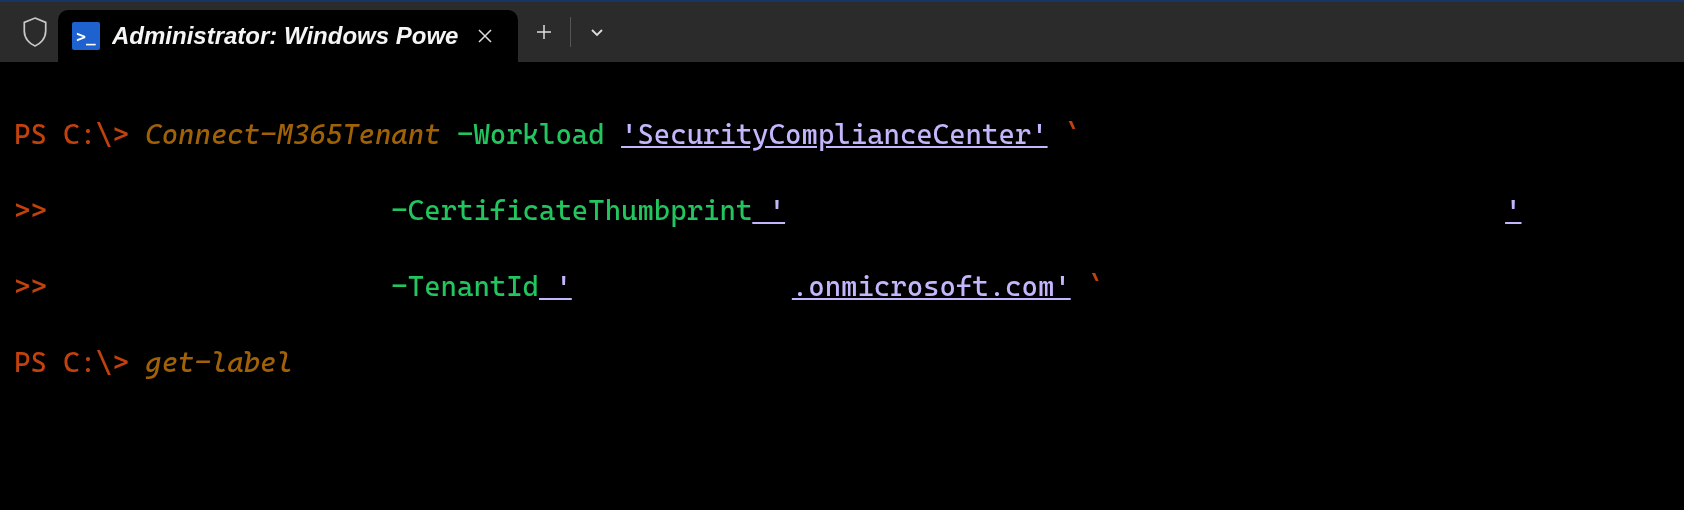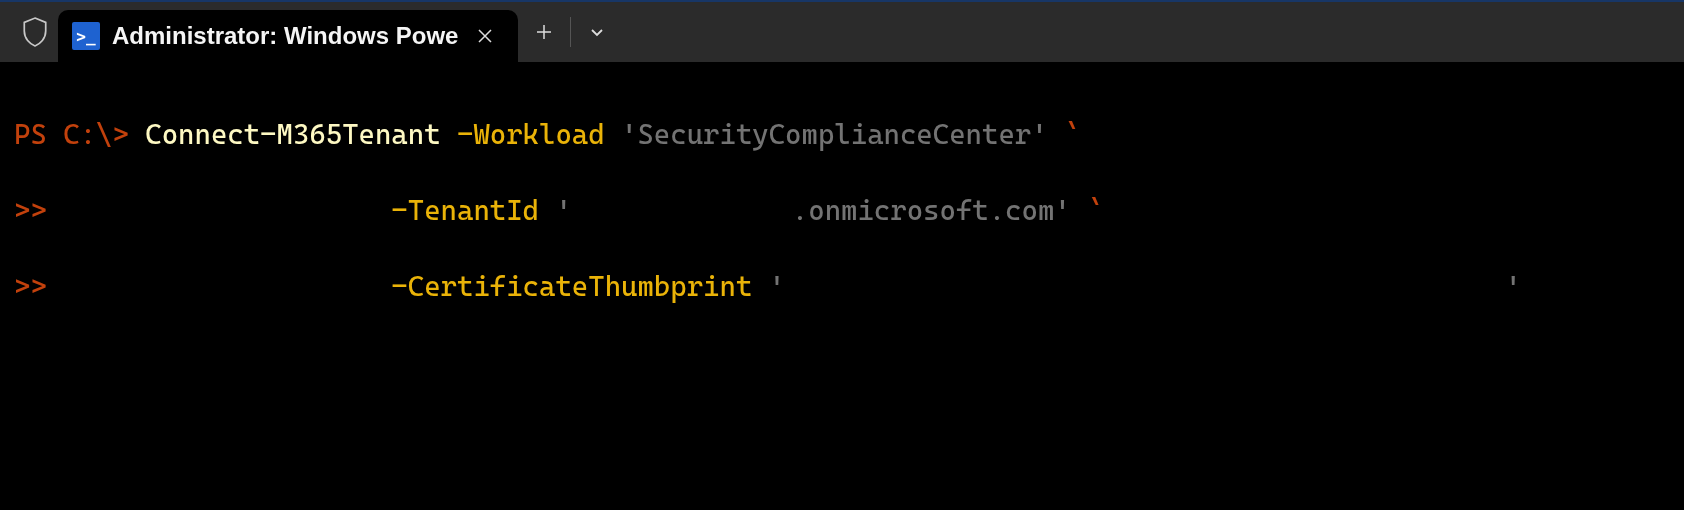--- a/index.html
+++ b/index.html
@@ -2,30 +2,30 @@
 <html><head>
 <meta charset="utf-8">
 <style>
   * { margin: 0; padding: 0; box-sizing: border-box; }
   html, body { width: 1684px; height: 510px; background: #000; overflow: hidden; font-family: "Cascadia Mono", Consolas, "Courier New", monospace; }
   .topline { height: 2px; background: #3a86ff; opacity: .4; }
   .tabbar { height: 60px; background: #2b2b2b; display: flex; align-items: flex-end; padding-left: 12px; }
   .shield-wrap { width: 46px; height: 60px; display: flex; align-items: center; justify-content: center; }
   .tab { display: flex; align-items: center; height: 52px; padding: 0 18px 0 14px; background: #000; border-radius: 10px 10px 0 0; color: #fff; gap: 12px; min-width: 430px; }
   .ps-badge { width: 28px; height: 28px; background: #1e62d0; display: flex; align-items: center; justify-content: center; color: #fff; font-size: 16px; font-weight: bold; border-radius: 2px; font-family: Consolas, monospace; }
-  .tab-title { font-size: 24px; font-weight: 600; color: #f5f5f5; white-space: nowrap; overflow: hidden; font-family: "Segoe UI", sans-serif; }
+  .tab-title { font-size: 24px; font-weight: 600; color: #f5f5f5; white-space: nowrap; overflow: hidden; font-family: "Segoe UI", sans-serif; font-style: italic; }
   .tab-close { margin-left: auto; width: 30px; height: 30px; display:flex; align-items:center; justify-content:center; color:#ccc; font-size:20px; border-radius:4px; }
   .tabbar-controls { display:flex; align-items:center; height:60px; }
   .tb-btn { width: 52px; height: 60px; display:flex; align-items:center; justify-content:center; color:#ccc; font-size:22px; }
   .tb-sep { width:1px; height:30px; background:#555; }
   .terminal { padding: 16px 14px 0 14px; font-size: 28px; line-height: 38px; color: #ddd; white-space: pre; }
   .pmt { color: #c2410c; }
-  .cmd { color: #fef9c3; }
-  .param { color: #eab308; }
-  .str { color: #737373; }
+  .cmd { color: #a16207; font-style: italic; }
+  .param { color: #22c55e; }
+  .str { color: #c4b5fd; text-decoration: underline; }
   .redact { display:inline-block; background:#000; color:#000; border-radius:30px; vertical-align:middle; height:34px; line-height:34px; }
 </style>
 </head>
 <body>
 
 <div class="topline"></div>
 
 <div class="tabbar">
   <div class="shield-wrap">
     <svg width="26" height="30" viewBox="0 0 24 28" fill="none" stroke="#c8c8c8" stroke-width="1.6">
@@ -51,17 +51,18 @@
     <div class="tb-btn">
       <svg width="16" height="16" viewBox="0 0 16 16" stroke="#ddd" stroke-width="1.8" fill="none">
           <path d="M3 6 L8 11 L13 6"></path>
         </svg>
     </div>
   </div>
 </div>
 
 <div class="terminal">
 <div><span class="pmt">PS C:\&gt; </span><span class="cmd">Connect-M365Tenant</span><span> </span><span class="param">-Workload</span><span> </span><span class="str">'SecurityComplianceCenter'</span><span class="pmt"> `</span></div>
+<div><span class="pmt">&gt;&gt;</span><span>                     </span><span class="param">-CertificateThumbprint</span><span class="str"> '</span><span class="redact" style="width:720px;">&nbsp;</span><span class="str">'</span></div>
 <div><span class="pmt">&gt;&gt;</span><span>                     </span><span class="param">-TenantId</span><span class="str"> '</span><span class="redact" style="width:220px;">&nbsp;</span><span class="str">.onmicrosoft.com'</span><span class="pmt"> `</span></div>
-<div><span class="pmt">&gt;&gt;</span><span>                     </span><span class="param">-CertificateThumbprint</span><span class="str"> '</span><span class="redact" style="width:720px;">&nbsp;</span><span class="str">'</span></div>
+<div><span class="pmt">PS C:\&gt; </span><span class="cmd">get-label</span></div>
 
 
 </div>
 
 </body></html>

